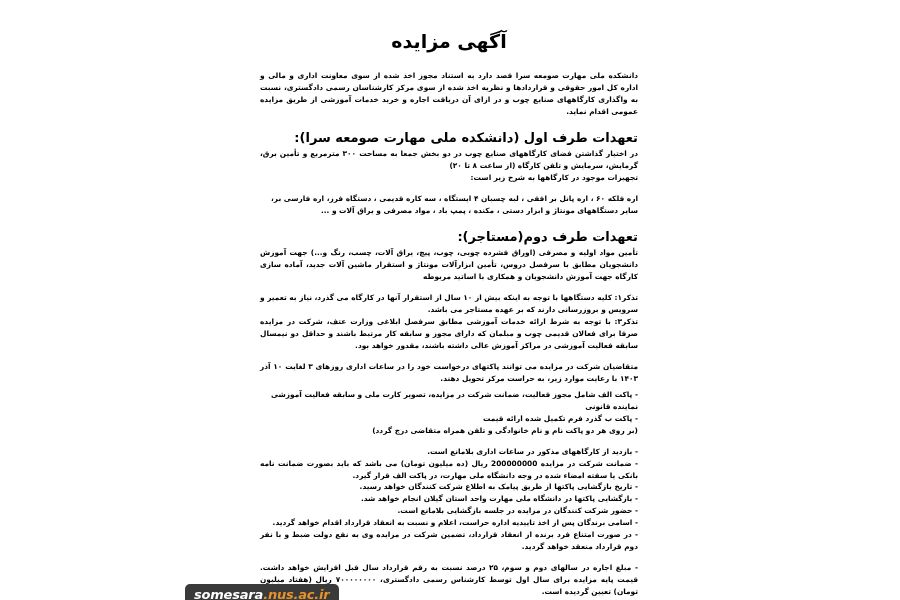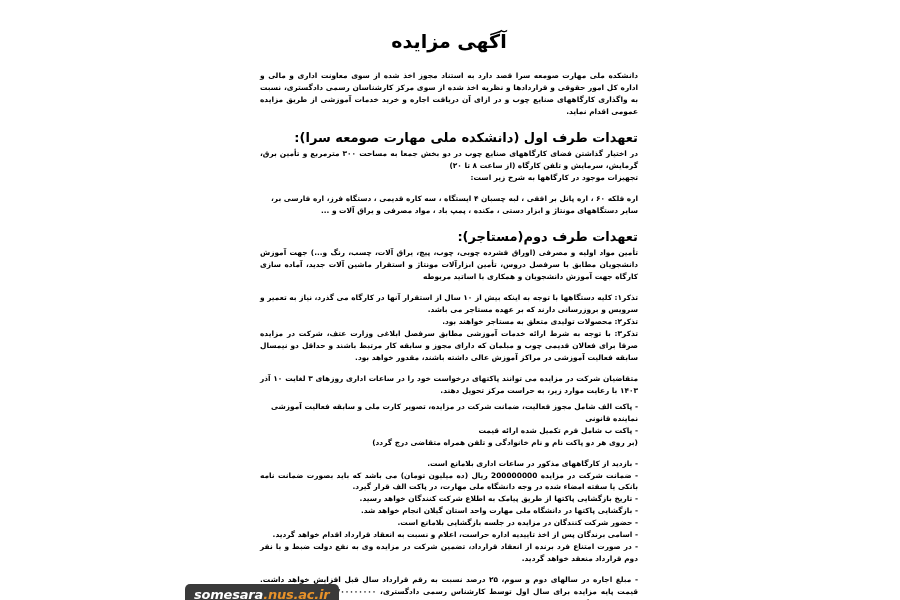--- a/index.html
+++ b/index.html
@@ -136,28 +136,27 @@
       <p class="para tight">سایر دستگاههای مونتاژ و ابزار دستی ، مکنده ، پمپ باد ، مواد مصرفی و یراق آلات و ...</p>
     </div>
 
     <div class="block">
       <p class="heading-line">تعهدات طرف دوم(مستاجر):</p>
       <p class="para tight">تأمین مواد اولیه و مصرفی (اوراق فشرده چوبی، چوب، پیچ، یراق آلات، چسب، رنگ و...) جهت آموزش دانشجویان مطابق با سرفصل دروس، تأمین ابزارآلات مونتاژ و استقرار ماشین آلات جدید، آماده سازی کارگاه جهت آموزش دانشجویان و همکاری با اساتید مربوطه</p>
     </div>
 
     <div class="block">
       <p class="para tight">تذکر۱: کلیه دستگاهها با توجه به اینکه بیش از ۱۰ سال از استقرار آنها در کارگاه می گذرد، نیاز به تعمیر و سرویس و بروزرسانی دارند که بر عهده مستاجر می باشد.</p>
-      <p class="line">تذکر۲: محصولات تولیدی متعلق به مستاجر خواهند بود.</p>
       <p class="para tight">تذکر۳: با توجه به شرط ارائه خدمات آموزشی مطابق سرفصل ابلاغی وزارت عتف، شرکت در مزایده صرفا برای فعالان قدیمی چوب و مبلمان که دارای مجوز و سابقه کار مرتبط باشند و حداقل دو نیمسال سابقه فعالیت آموزشی در مراکز آموزش عالی داشته باشند، مقدور خواهد بود.</p>
     </div>
 
     <div class="block-sm">
       <p class="para gap-sm">متقاضیان شرکت در مزایده می توانند پاکتهای درخواست خود را در ساعات اداری روزهای ۳ لغایت ۱۰ آذر ۱۴۰۳ با رعایت موارد زیر، به حراست مرکز تحویل دهند.</p>
       <p class="line">- پاکت الف شامل مجوز فعالیت، ضمانت شرکت در مزایده، تصویر کارت ملی و سابقه فعالیت آموزشی نماینده قانونی</p>
-      <p class="line">- پاکت ب شامل فرم تکمیل شده ارائه قیمت</p>
+      <p class="line">- پاکت ب گذرد فرم تکمیل شده ارائه قیمت</p>
       <p class="line">(بر روی هر دو پاکت نام و نام خانوادگی و تلفن همراه متقاضی درج گردد)</p>
     </div>
 
     <div class="block">
       <p class="line" style="margin-top:9px;">- بازدید از کارگاههای مذکور در ساعات اداری بلامانع است.</p>
       <p class="para tight">- ضمانت شرکت در مزایده 200000000 ریال (ده میلیون تومان) می باشد که باید بصورت ضمانت نامه بانکی  یا سفته امضاء شده در وجه دانشگاه ملی مهارت، در پاکت الف قرار گیرد.</p>
       <p class="line">- تاریخ بازگشایی پاکتها از طریق پیامک به اطلاع شرکت کنندگان خواهد رسید.</p>
       <p class="line">- بازگشایی پاکتها در دانشگاه ملی مهارت واحد استان گیلان انجام خواهد شد.</p>
       <p class="line">- حضور شرکت کنندگان در مزایده در جلسه بازگشایی بلامانع است.</p>
       <p class="line">- اسامی برندگان پس از اخذ تاییدیه اداره حراست، اعلام و نسبت به انعقاد قرارداد اقدام خواهد گردید.</p>

